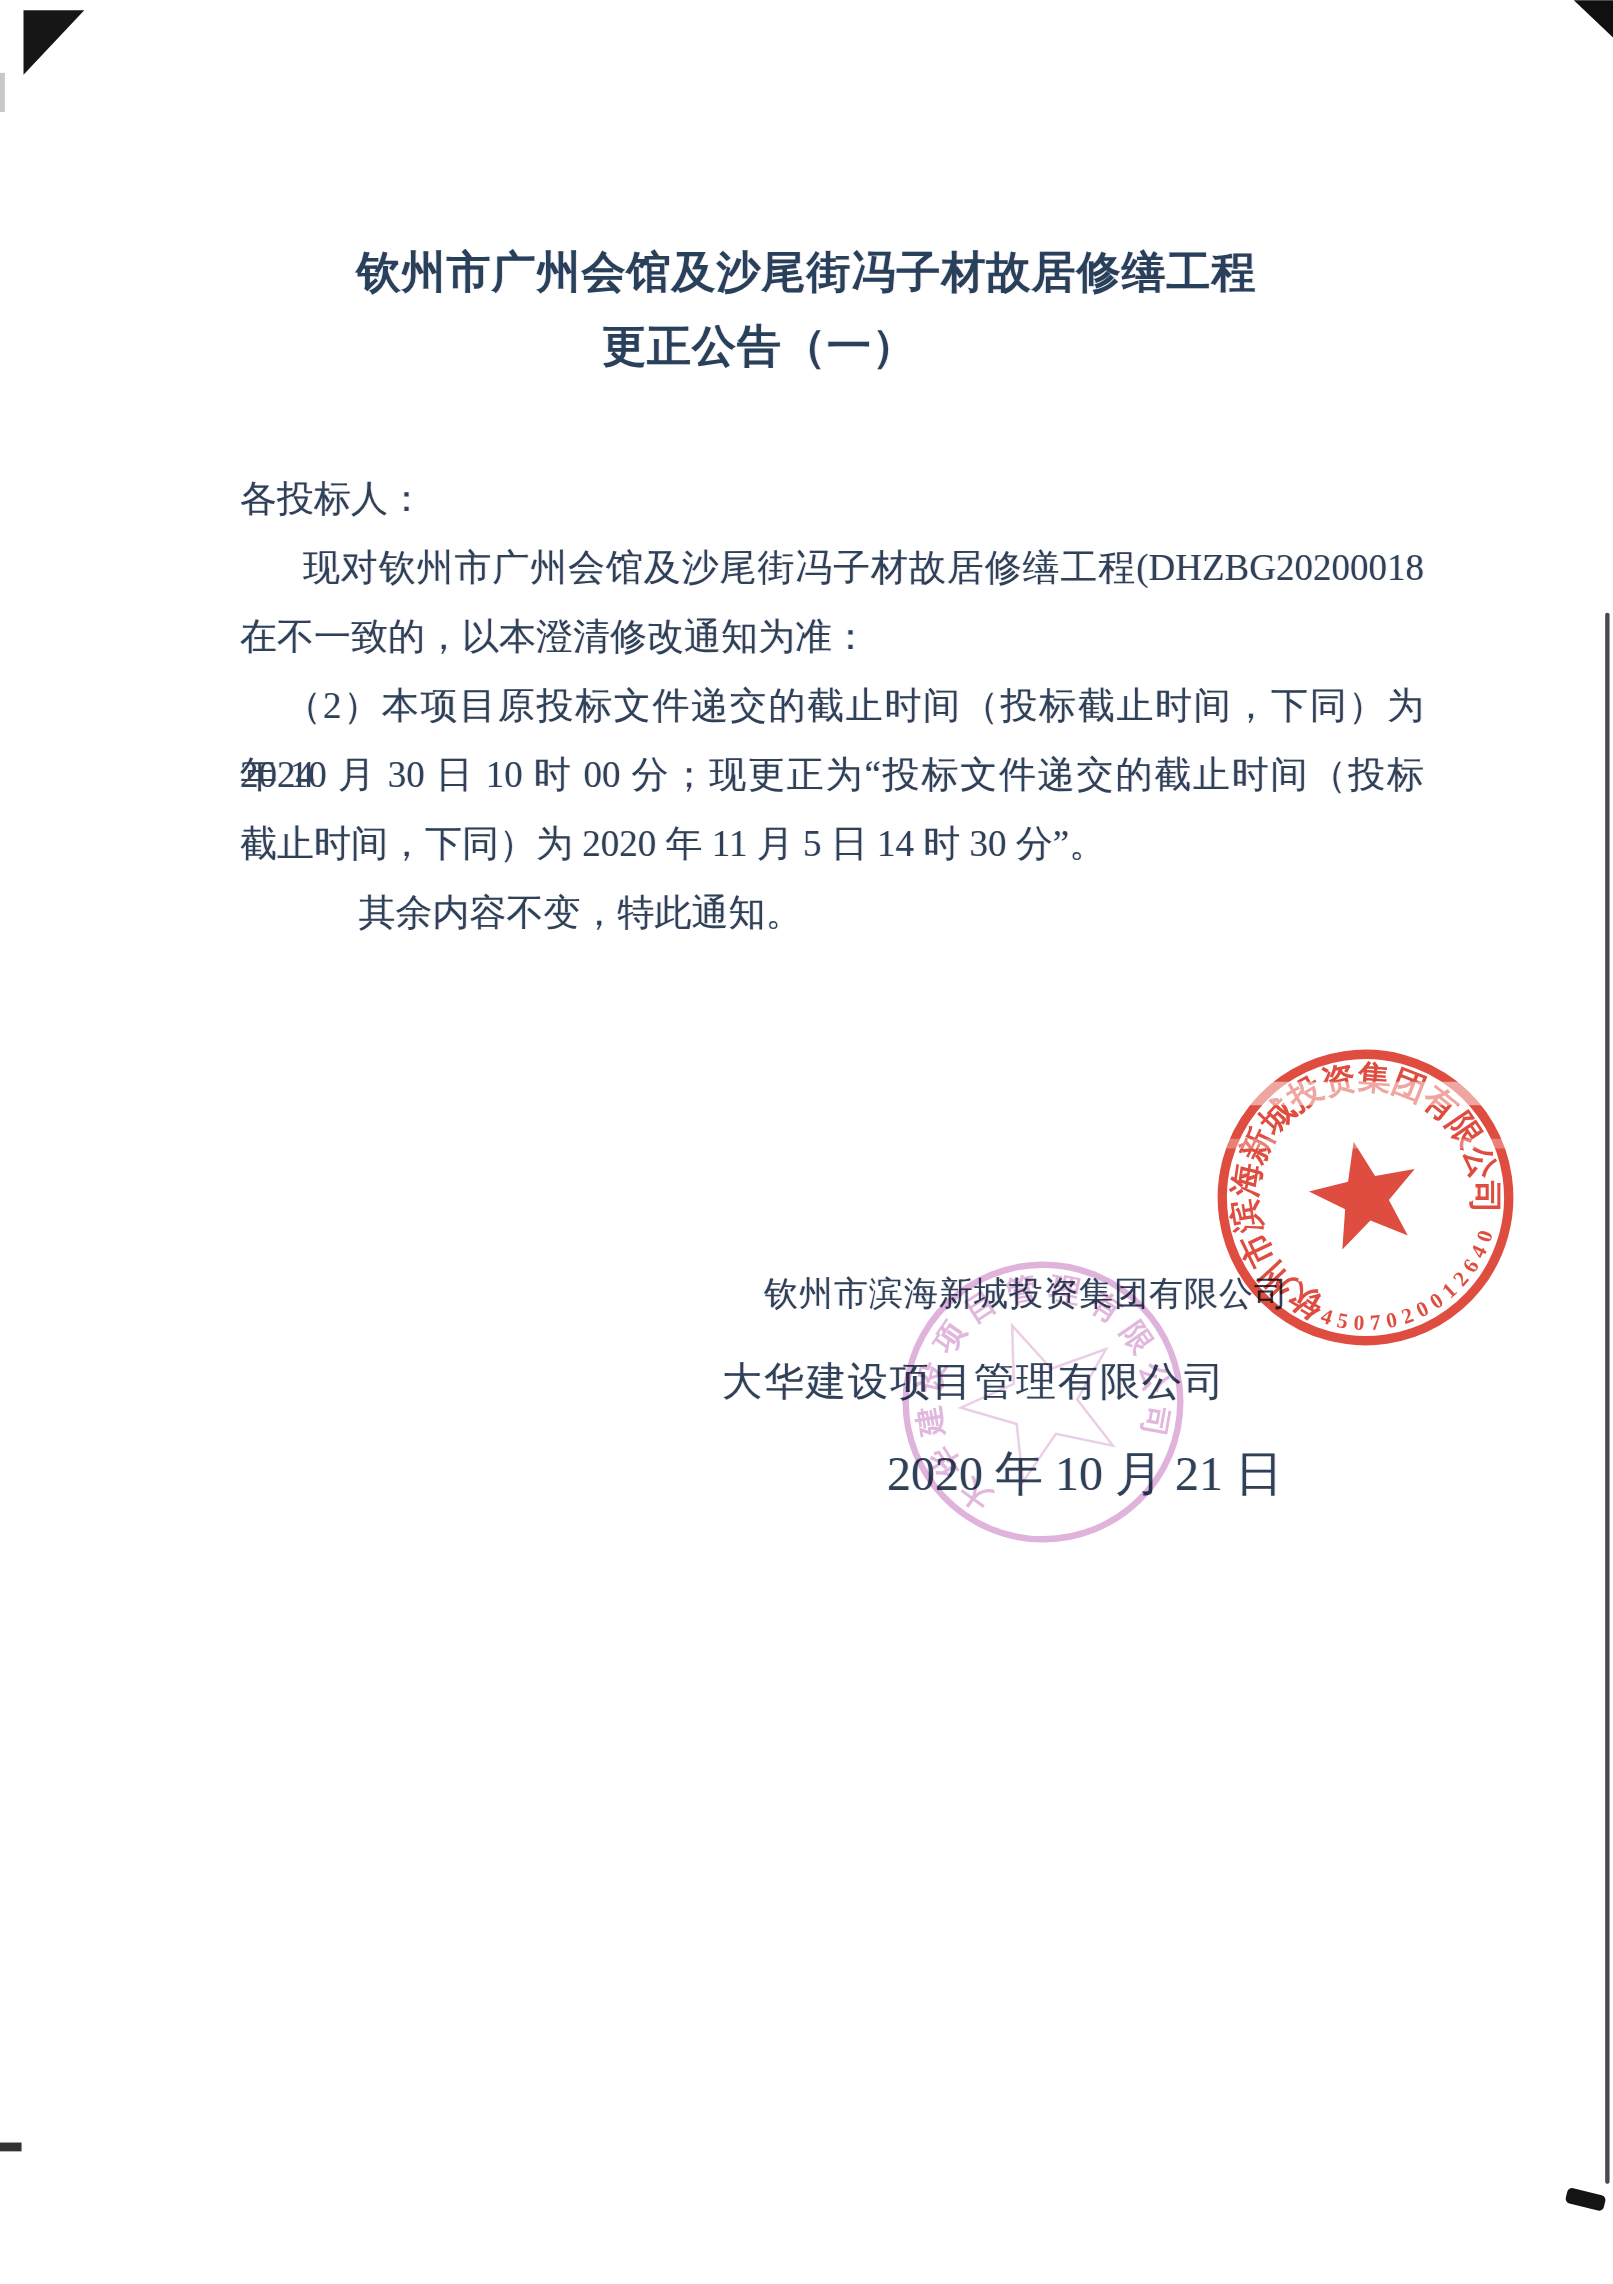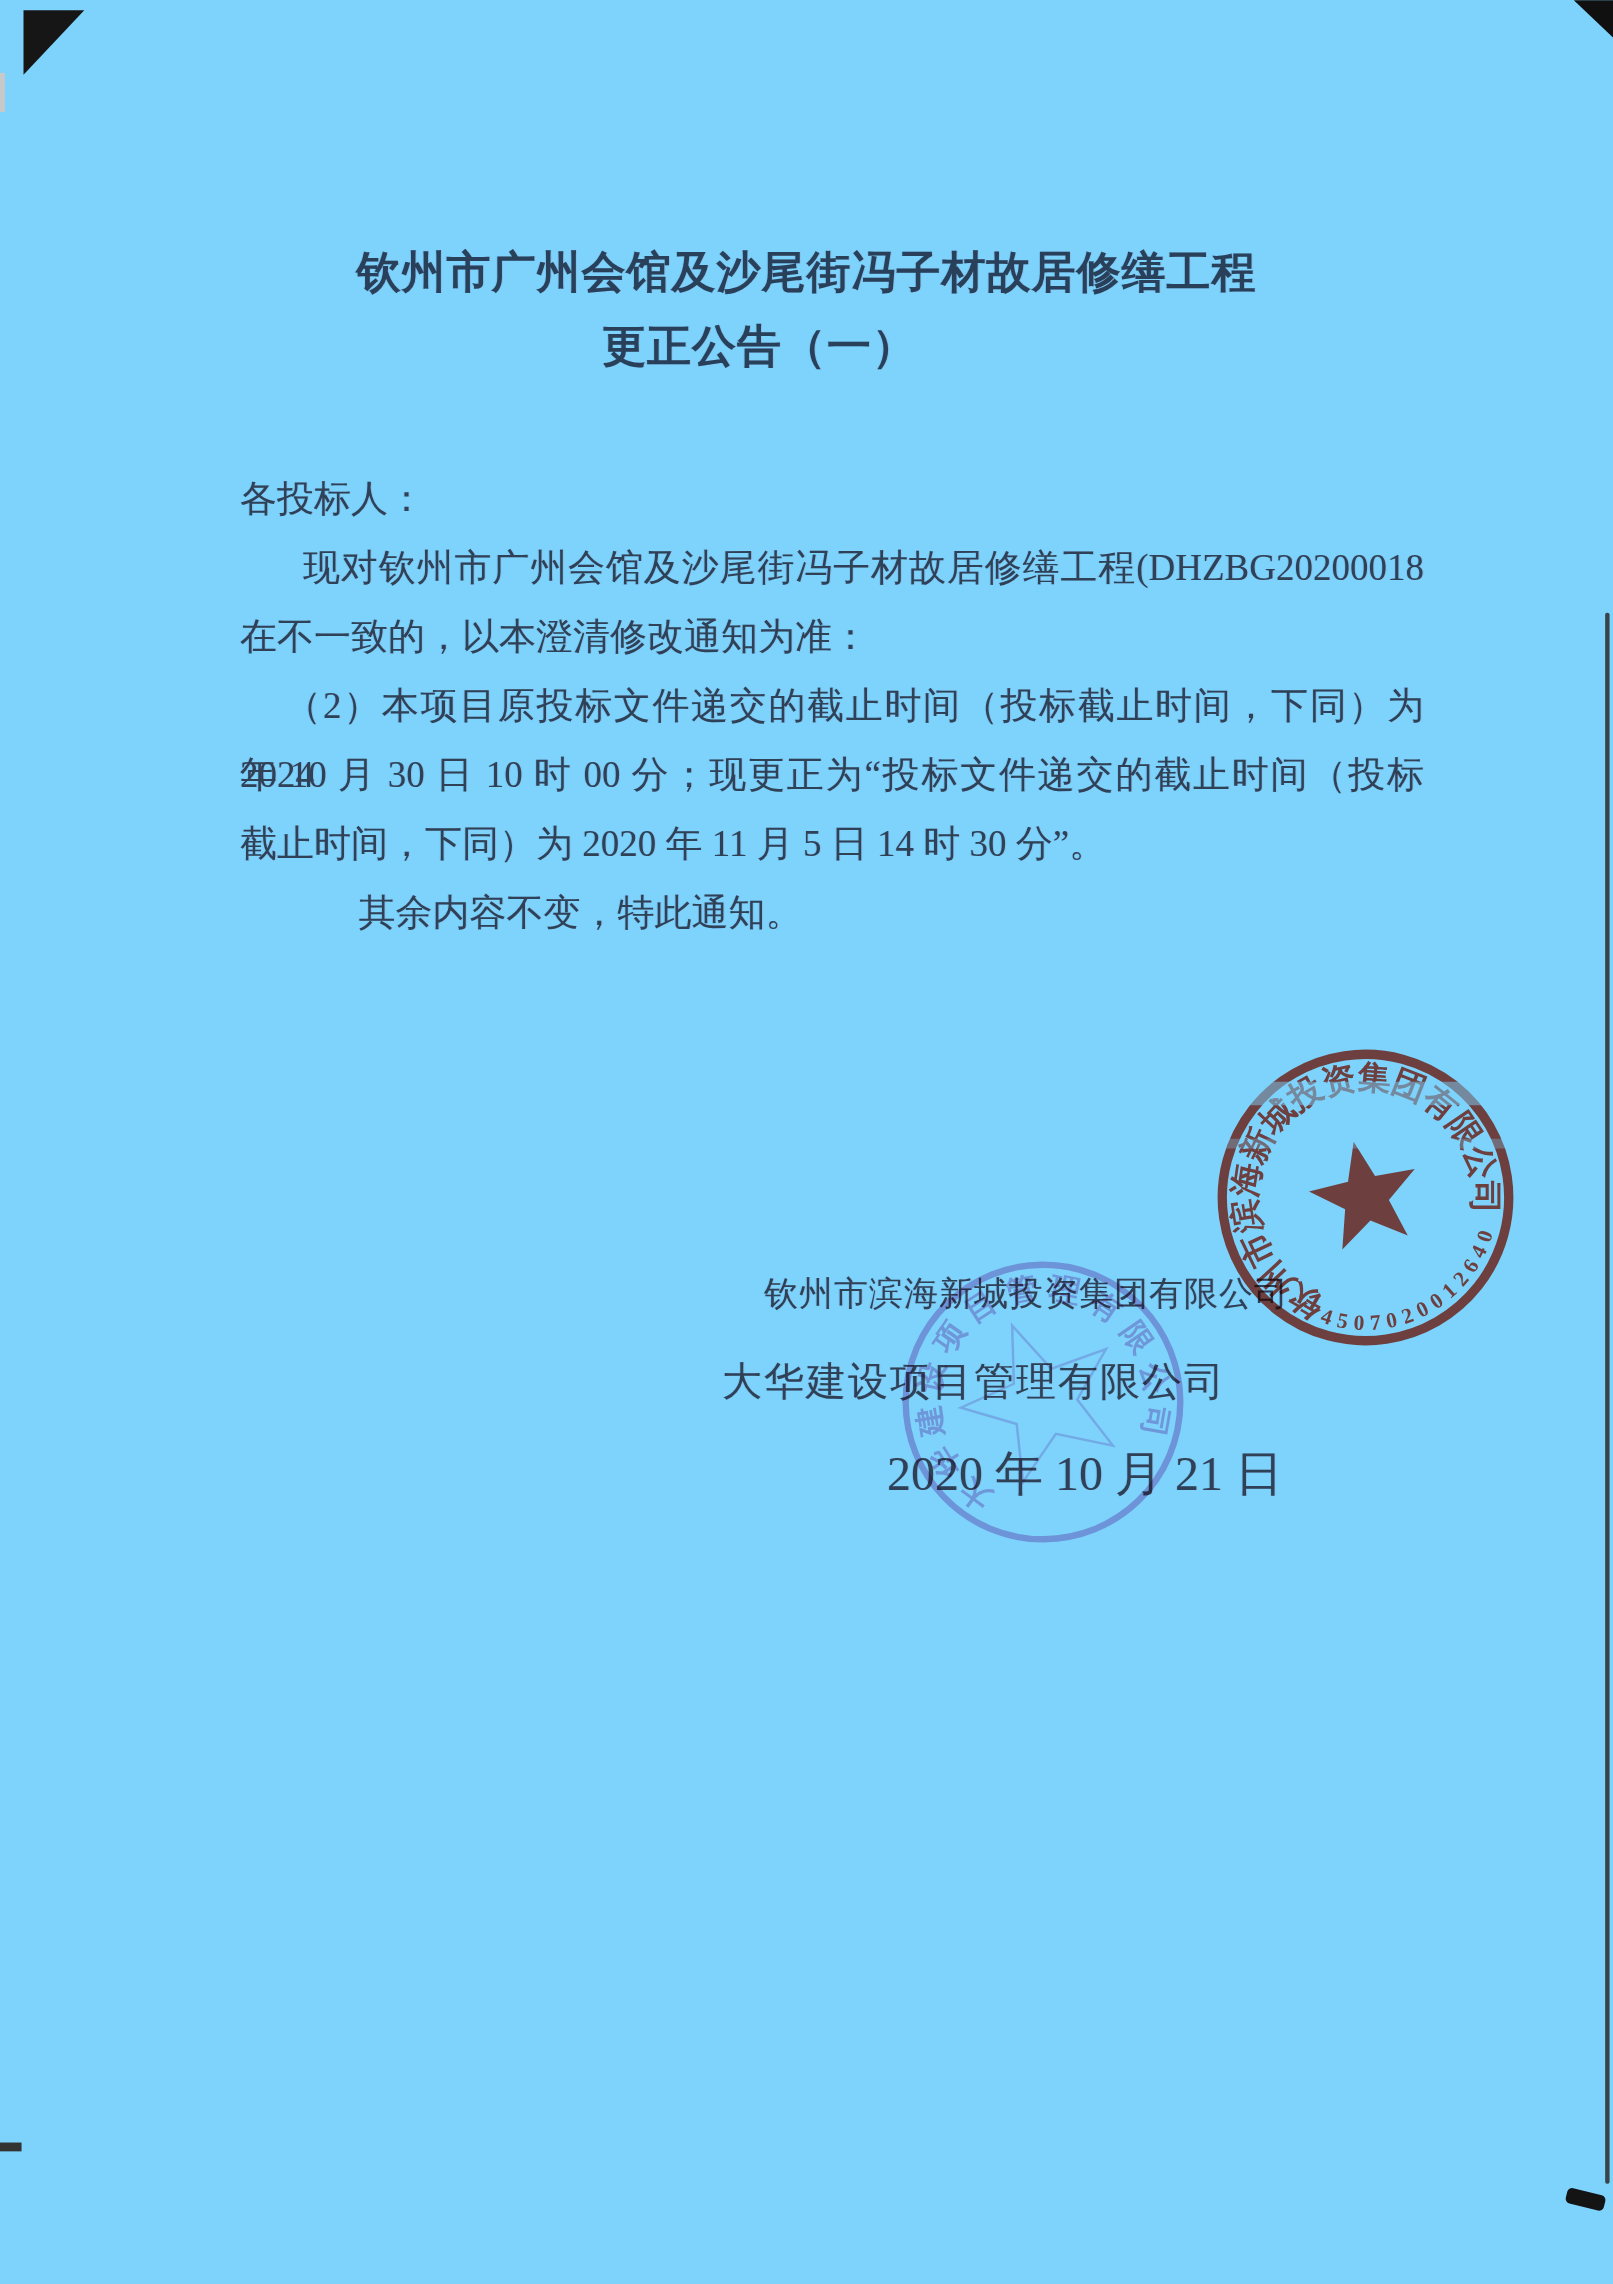--- a/index.html
+++ b/index.html
@@ -1,19 +1,19 @@
 <!DOCTYPE html>
 <html><head>
 <meta charset="utf-8">
 <style>
   html,body{margin:0;padding:0;background:#e8e8e8;}
   .page{
     position:relative;
     width:1613px;height:2285px;
-    background:#7dd3fc;
+    background:#ffffff;
     overflow:hidden;
     font-family:"Liberation Serif", serif;
     color:#2e4156;
   }
   .doc-text{
     text-shadow: 1px 0 0 rgba(190,80,130,.15), -1px 0 0 rgba(70,130,190,.15);
   }
   .title{
     position:absolute;left:0;width:100%;
     text-align:center;margin:0;

